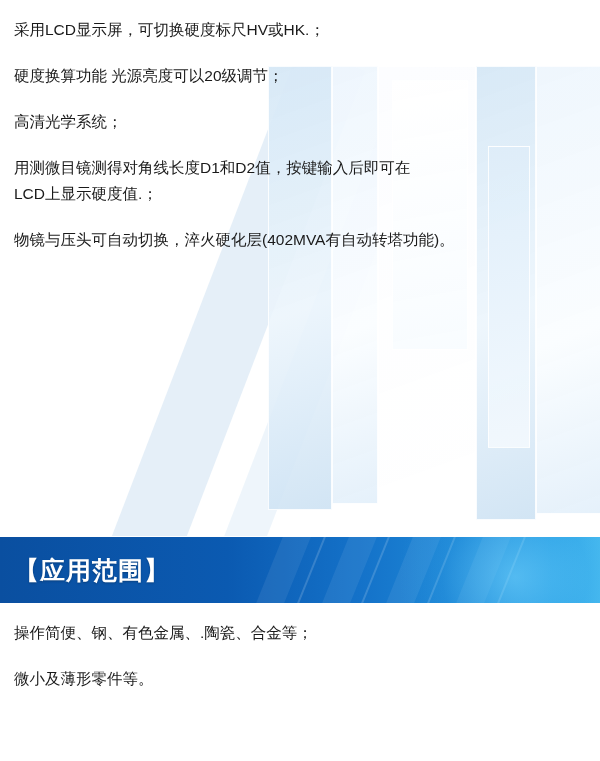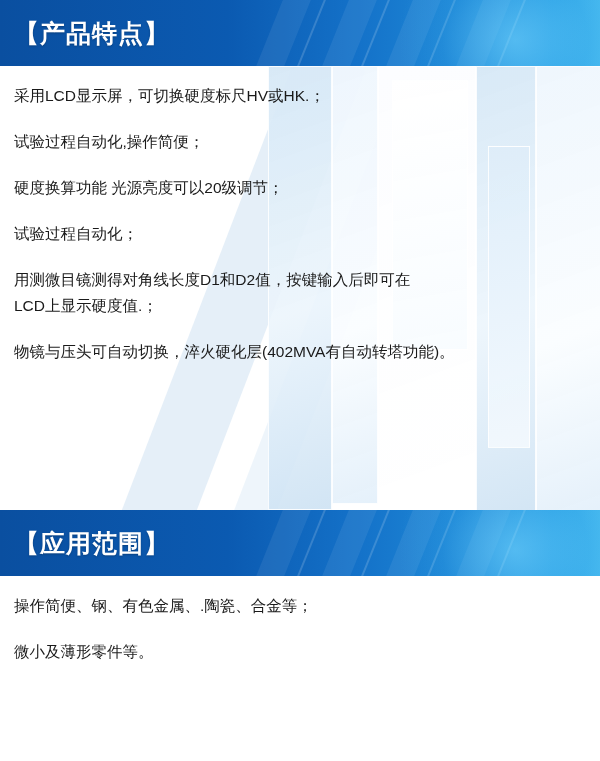--- a/index.html
+++ b/index.html
@@ -128,44 +128,31 @@
     <div class="streak" style="left: 420px; top: -40px; width: 40px; height: 580px; background: rgba(200,222,242,0.30);"></div>
     <div class="panel" style="left: 268px; top: 0px; width: 62px; height: 442px;"></div>
     <div class="panel lighter" style="left: 332px; top: 0px; width: 44px; height: 436px;"></div>
     <div class="panel white" style="left: 378px; top: 0px; width: 96px; height: 432px;"></div>
     <div class="panel" style="left: 476px; top: 0px; width: 58px; height: 452px;"></div>
     <div class="panel lighter" style="left: 536px; top: 0px; width: 64px; height: 446px;"></div>
     <div class="panel white" style="left: 392px; top: 14px; width: 74px; height: 268px; background: linear-gradient(170deg, rgba(255,255,255,0.99) 0%, rgba(248,252,255,0.96) 100%);"></div>
     <div class="panel" style="left: 488px; top: 80px; width: 40px; height: 300px; background: linear-gradient(170deg, rgba(222,237,249,0.9) 0%, rgba(243,249,254,0.9) 100%);"></div>
   </div>
 
-  <div class="banner">
-    <div class="diag wide" style="left: 300px;"></div>
-    <div class="diag" style="left: 340px;"></div>
-    <div class="diag wide" style="left: 366px;"></div>
-    <div class="diag" style="left: 404px;"></div>
-    <div class="diag wide" style="left: 430px;"></div>
-    <div class="diag" style="left: 470px;"></div>
-    <div class="diag wide" style="left: 500px;"></div>
-    <div class="diag" style="left: 540px;"></div>
-    <div class="glow"></div>
-    <div class="banner-title">【产品特点】</div>
-  </div>
 
   <div class="content">
     <p class="line">采用LCD显示屏，可切换硬度标尺HV或HK.；</p>
-    <p class="line">试验过程自动化,操作简便；</p>
     <p class="line">硬度换算功能 光源亮度可以20级调节；</p>
-    <p class="line">试验过程自动化；</p>
+    <p class="line">高清光学系统；</p>
     <p class="line tight">用测微目镜测得对角线长度D1和D2值，按键输入后即可在</p>
     <p class="line">LCD上显示硬度值.；</p>
     <p class="line">物镜与压头可自动切换，淬火硬化层(402MVA有自动转塔功能)。</p>
   </div>
 
-  <div class="section2" style="position:absolute; left:0; top:510px; width:476px;">
+  <div class="section2" style="position:absolute; left:0; top:537px; width:476px;">
     <div class="banner">
       <div class="diag wide" style="left: 300px;"></div>
       <div class="diag" style="left: 340px;"></div>
       <div class="diag wide" style="left: 366px;"></div>
       <div class="diag" style="left: 404px;"></div>
       <div class="diag wide" style="left: 430px;"></div>
       <div class="diag" style="left: 470px;"></div>
       <div class="diag wide" style="left: 500px;"></div>
       <div class="diag" style="left: 540px;"></div>
       <div class="glow"></div>

